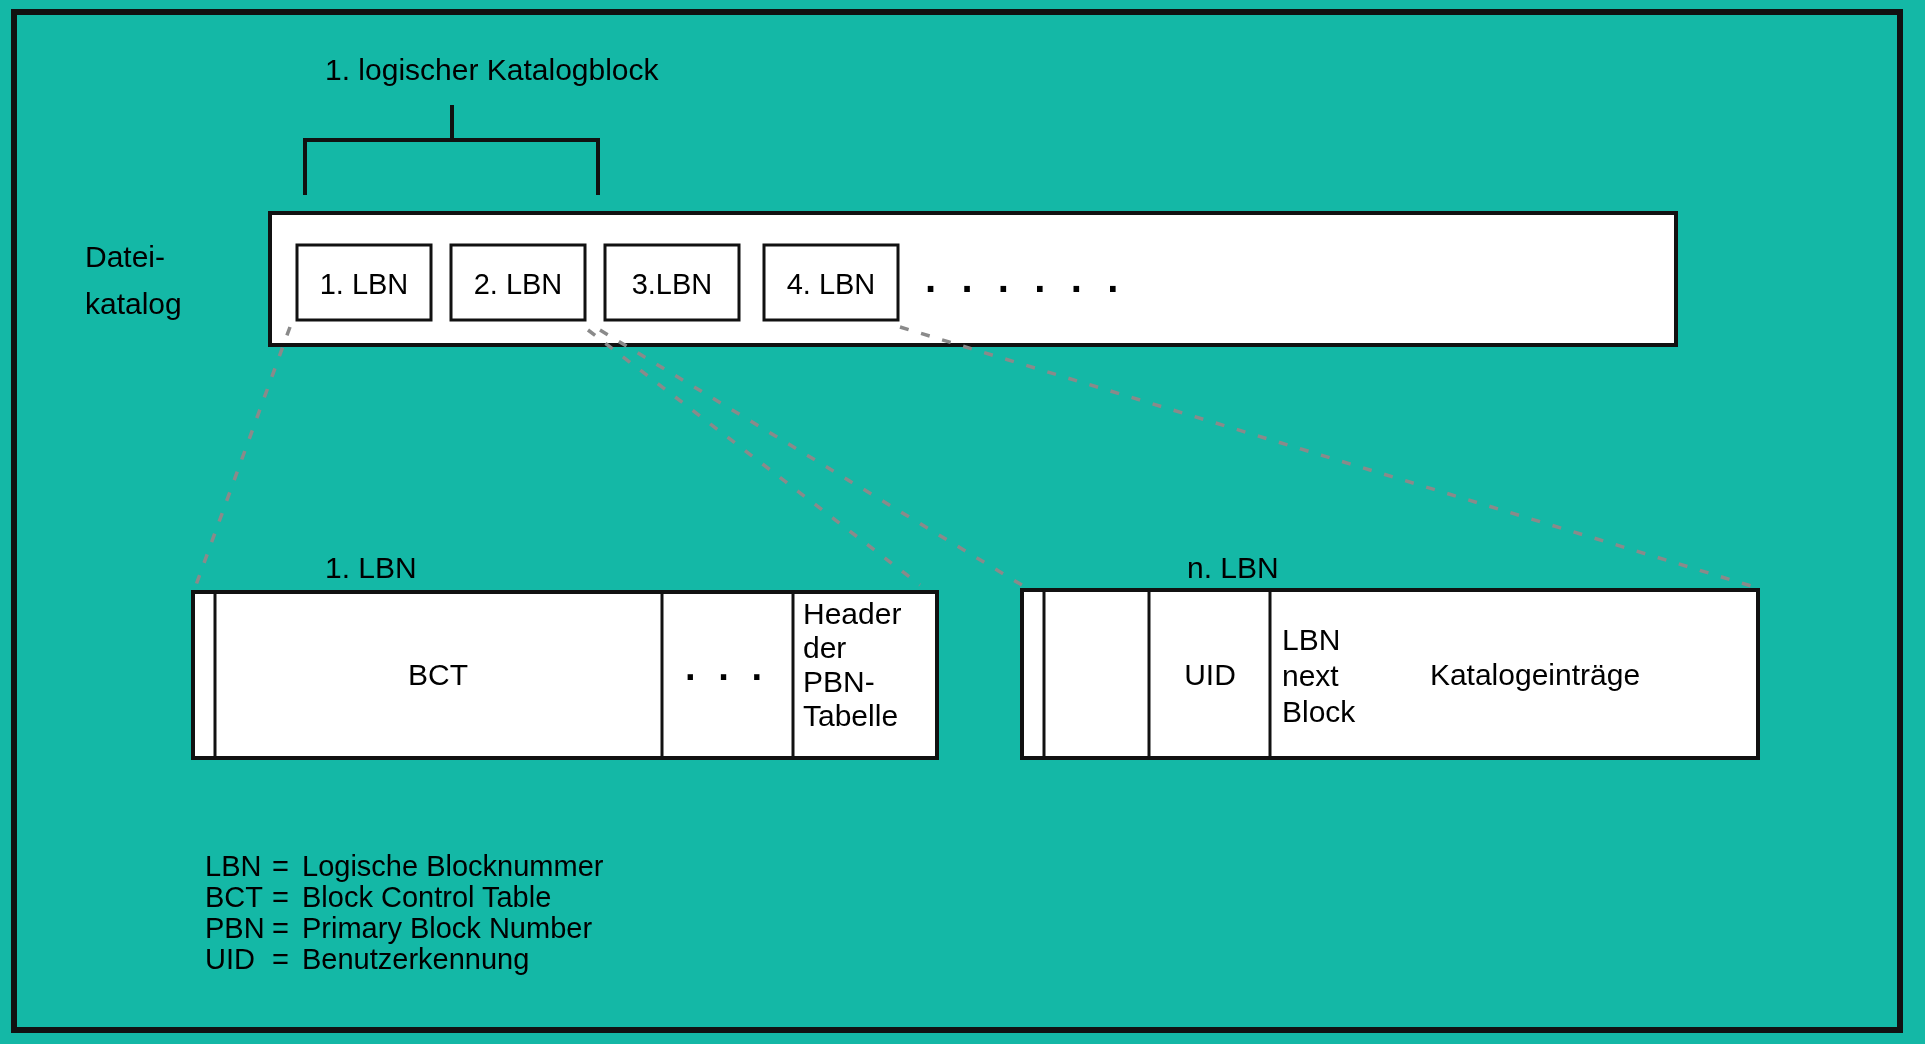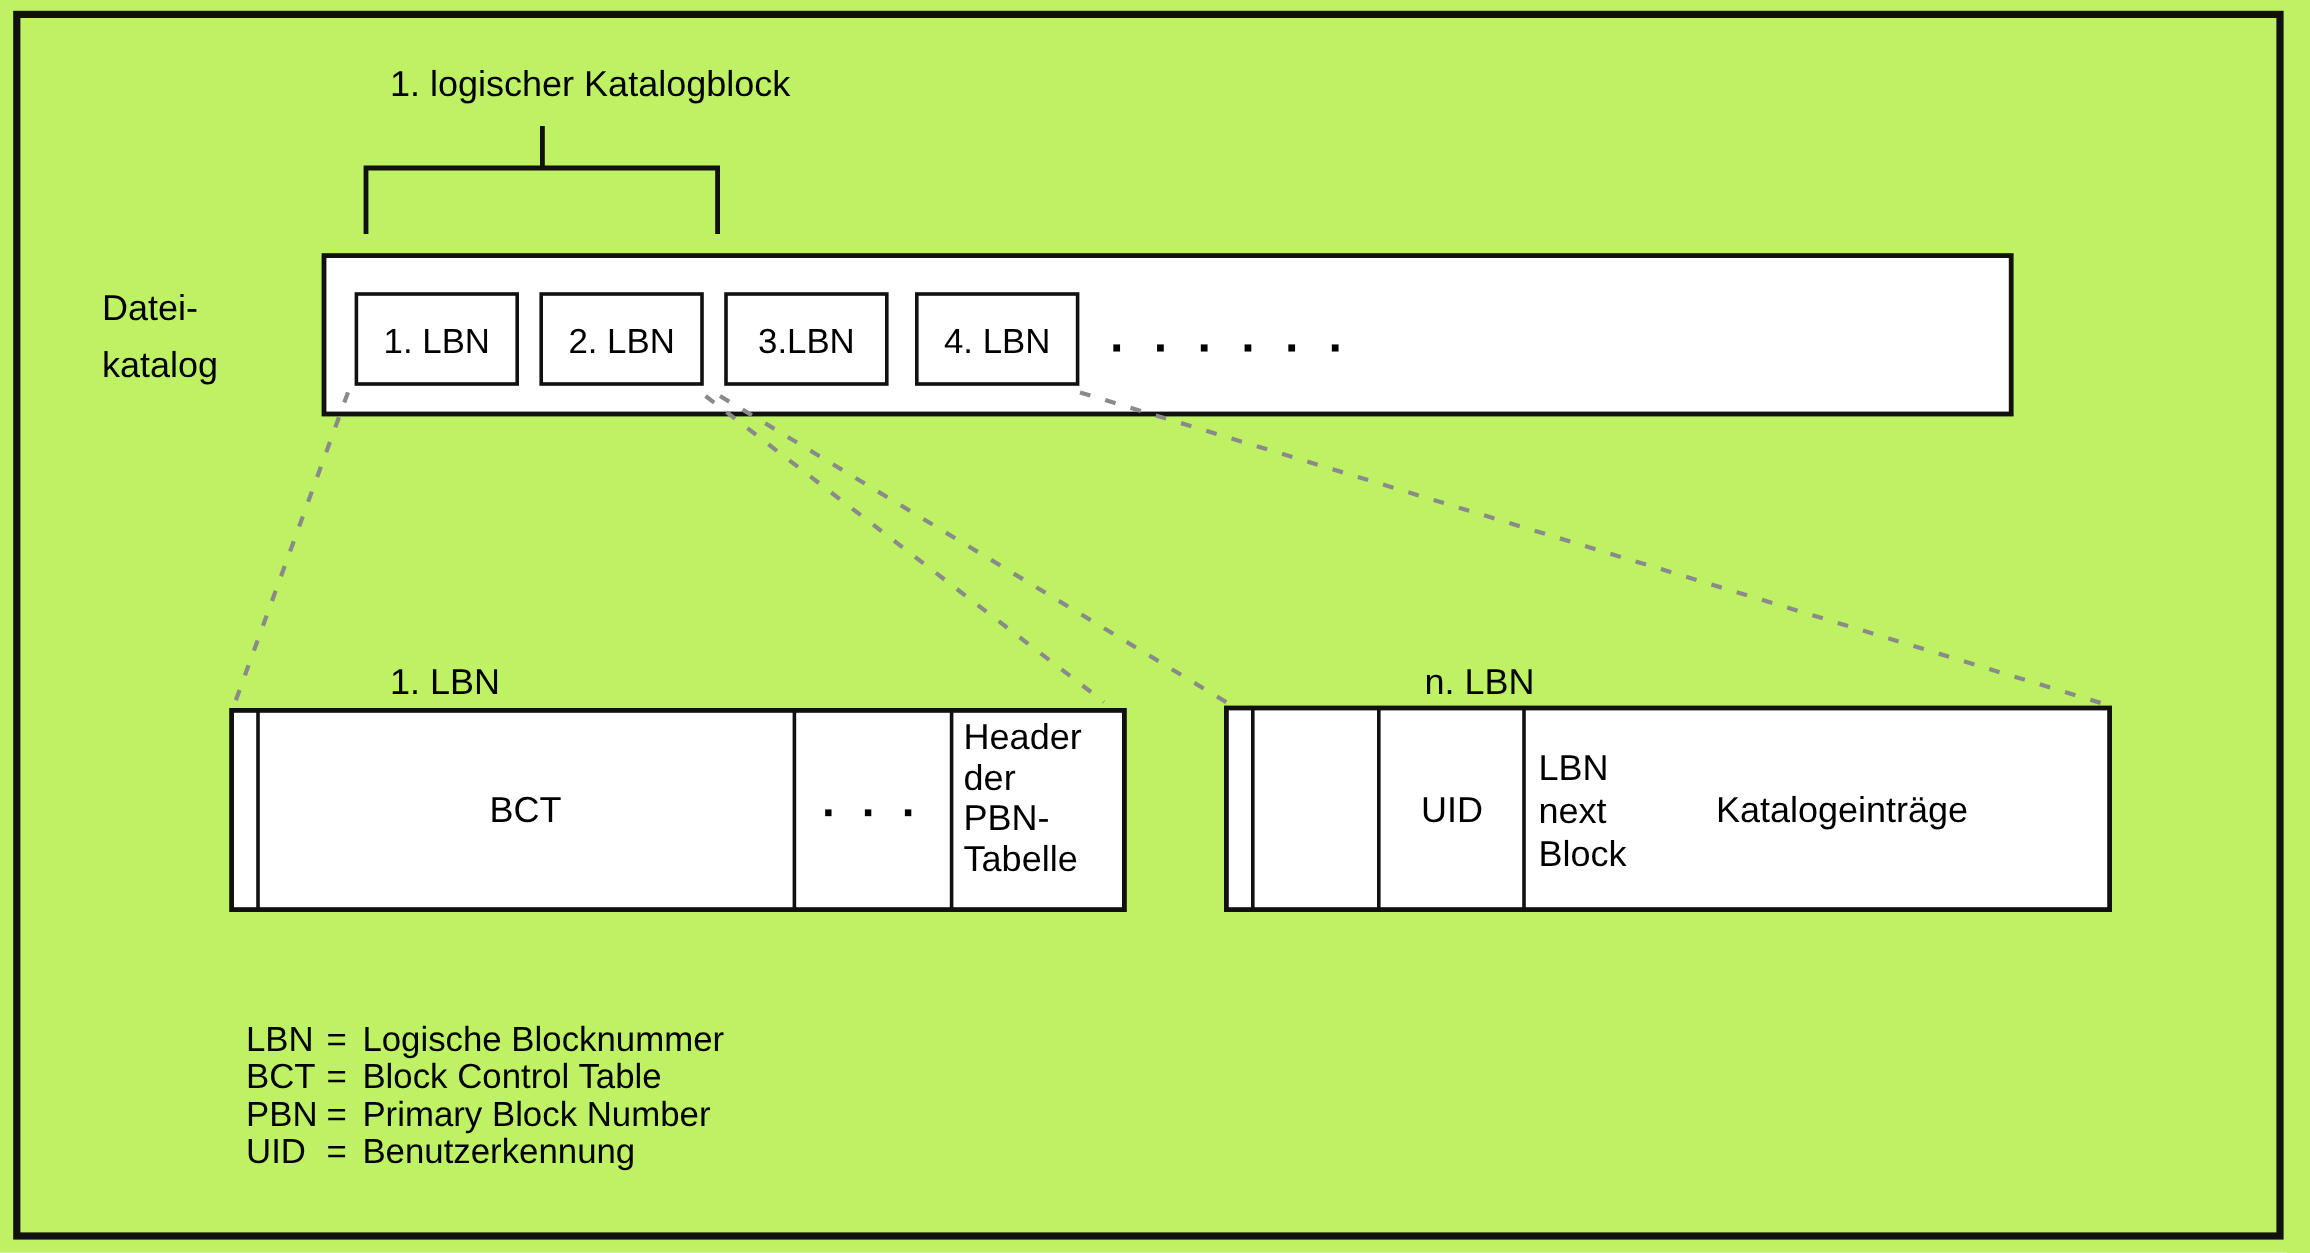--- a/index.html
+++ b/index.html
@@ -9,21 +9,21 @@
   }
   body {
     width: 1925px;
     height: 1044px;
     font-family: "Liberation Sans", sans-serif;
   }
   #diagram-root {
     position: relative;
     width: 1925px;
     height: 1044px;
-    background: #bef264;
+    background: #14b8a6;
     overflow: hidden;
   }
   svg.canvas {
     position: absolute;
     left: 0;
     top: 0;
     width: 1925px;
     height: 1044px;
   }
   .solid-line {

